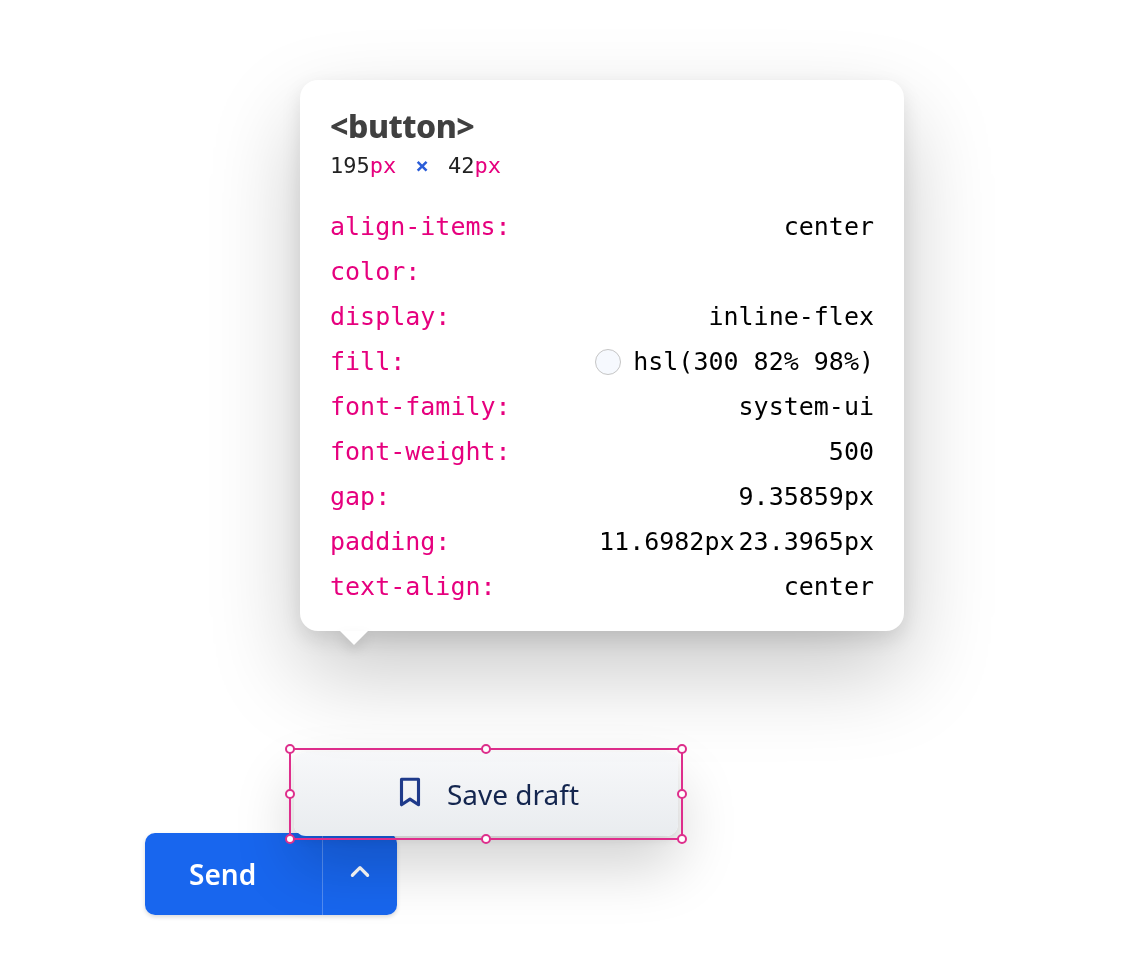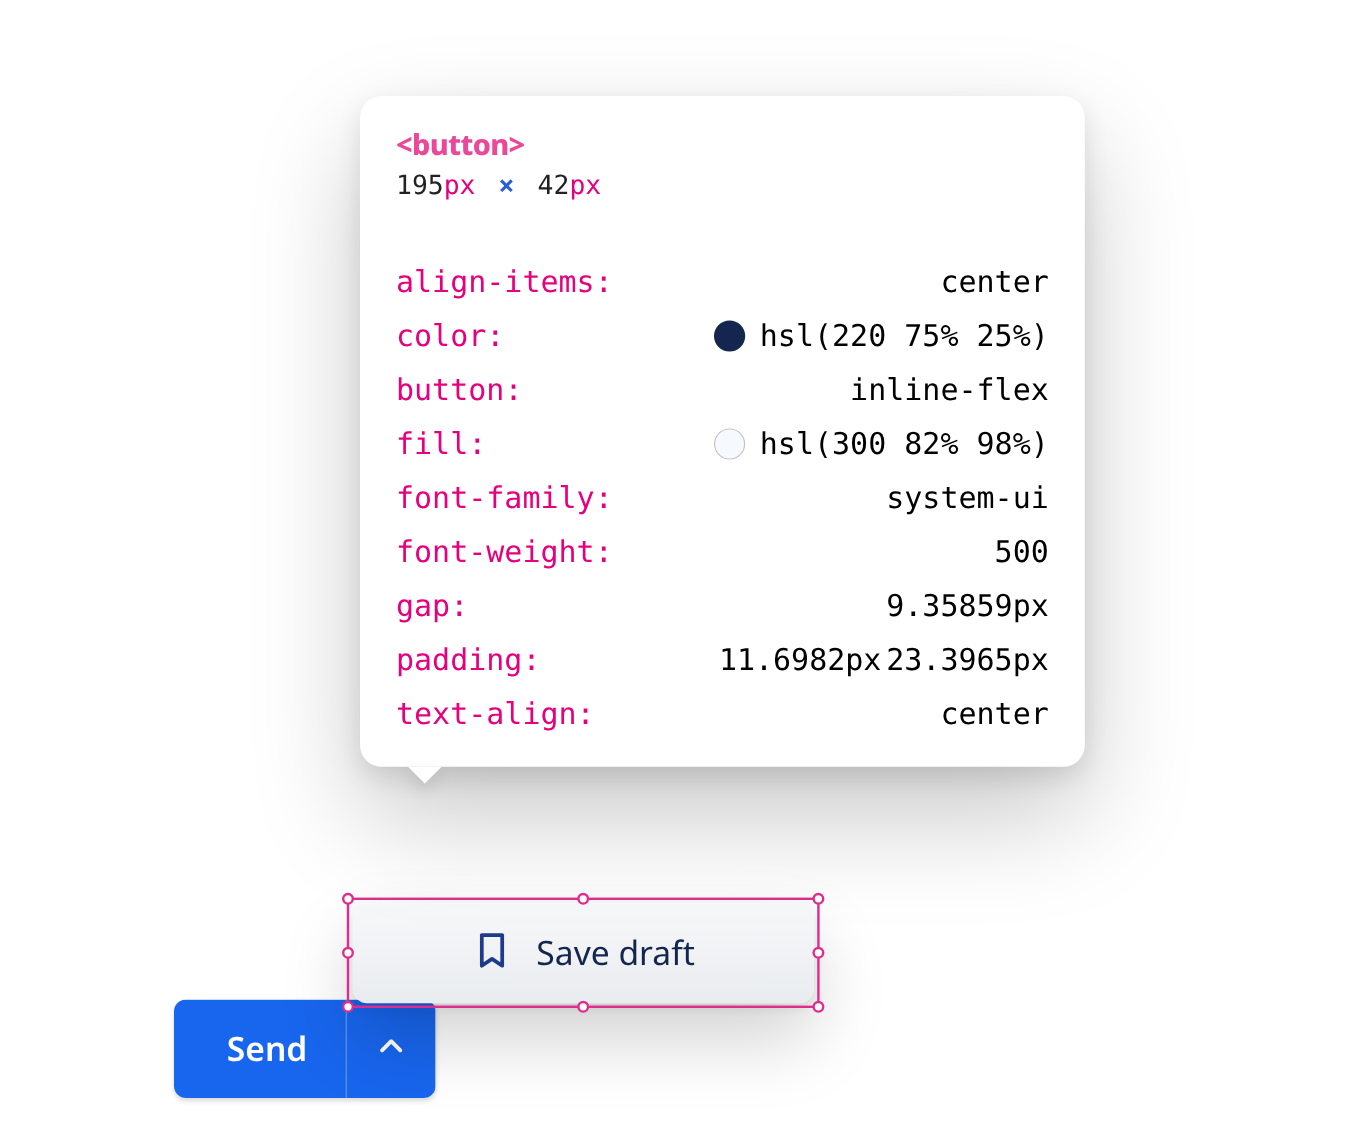--- a/index.html
+++ b/index.html
@@ -26,21 +26,21 @@
     display: inline-flex;
     border-radius: 10px;
     overflow: hidden;
     box-shadow: 0 2px 4px rgba(0,0,0,0.15);
   }
   .send-main {
     background: #1866ee;
     color: #fff;
     font-size: 28px;
     font-weight: 600;
-    padding: 22px 32px 22px 44px;
+    padding: 22px 66px 22px 44px;
     cursor: pointer;
     display: inline-flex;
     align-items: center;
     justify-content: center;
     border-right: 1px solid rgba(255,255,255,0.25);
   }
   .send-caret {
     background: #1866ee;
     color: #fff;
     width: 74px;
@@ -131,30 +131,30 @@
     left: 40px;
     bottom: -14px;
     width: 0; height: 0;
     border-left: 14px solid transparent;
     border-right: 14px solid transparent;
     border-top: 14px solid #fff;
     filter: drop-shadow(0 6px 6px rgba(0,0,0,0.10));
   }
   .inspector h1 {
     margin: 0 0 6px 0;
-    font-size: 24px;
+    font-size: 32px;
     font-weight: 800;
-    color: #ec4899;
+    color: #404040;
     letter-spacing: -0.5px;
   }
   .inspector .dims {
     font-family: ui-monospace, Menlo, Consolas, monospace;
     font-size: 22px;
     color: #222;
-    margin-bottom: 52px;
+    margin-bottom: 34px;
   }
   .inspector .dims .px { color: #e6007e; }
   .inspector .dims .times { color: #2b5dd8; padding: 0 6px; font-weight: 600;}
   .inspector .props {
     display: flex;
     flex-direction: column;
     gap: 16px;
     font-family: ui-monospace, Menlo, Consolas, monospace;
     font-size: 25px;
     justify-content: flex-end;
@@ -244,28 +244,24 @@
 
     <div class="props">
 
       <div class="row">
         <span class="key">align-items</span>
         <span class="val">center</span>
       </div>
 
       <div class="row">
         <span class="key">color</span>
-        <span class="val">
-          <span class="swatch" style="background:#14264f"></span>
-          <span>hsl(220 75% 25%)</span>
-        </span>
-      </div>
-
-      <div class="row">
-        <span class="key">button</span>
+      </div>
+
+      <div class="row">
+        <span class="key">display</span>
         <span class="val">inline-flex</span>
       </div>
 
       <div class="row">
         <span class="key">fill</span>
         <span class="val">
           <span class="swatch stroke" style="background:#f6f9fe"></span>
           <span>hsl(300 82% 98%)</span>
         </span>
       </div>

